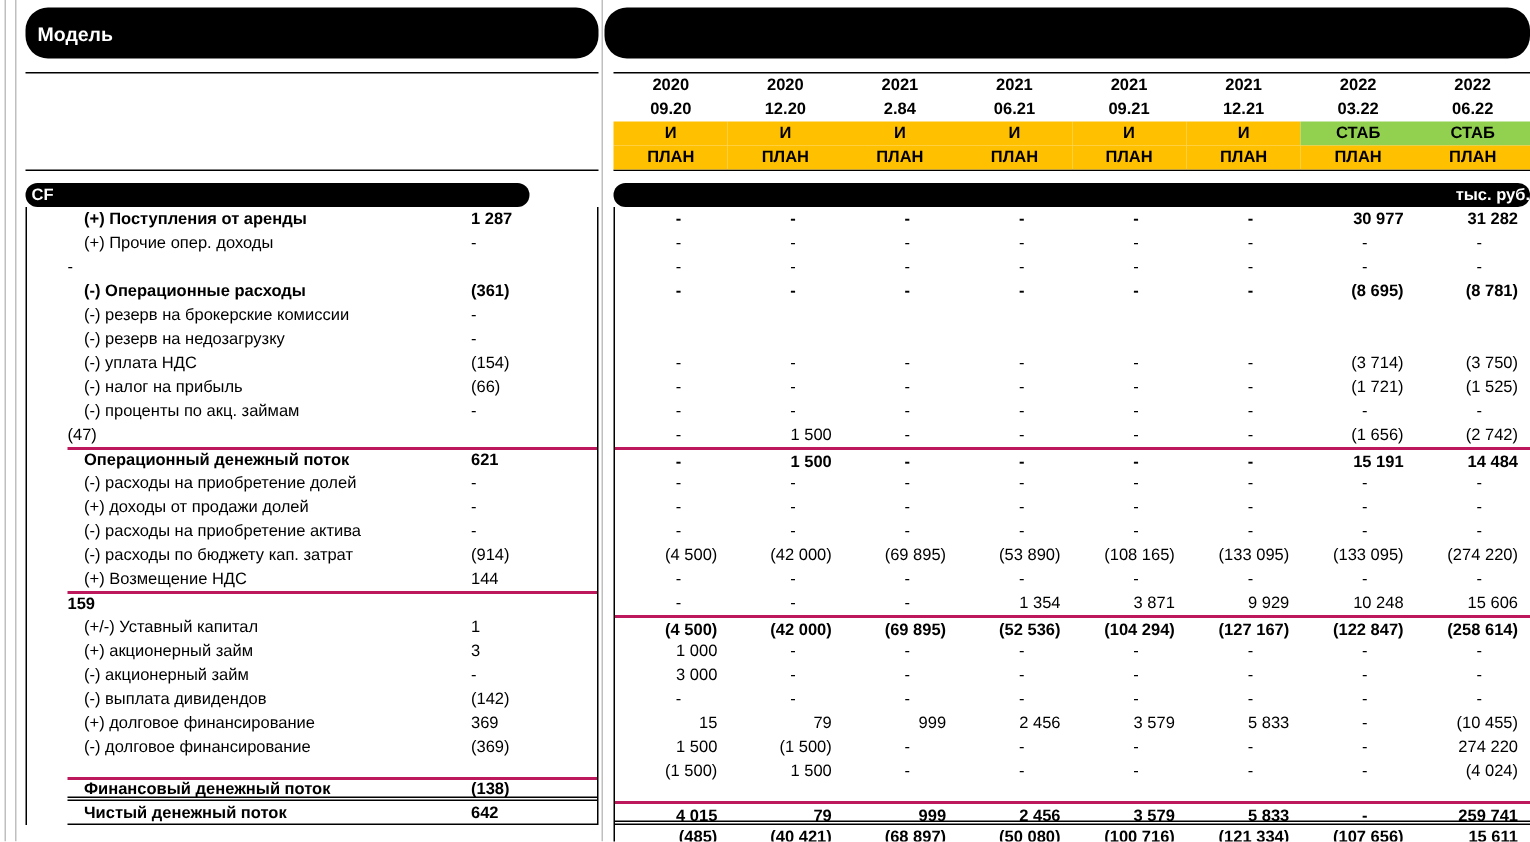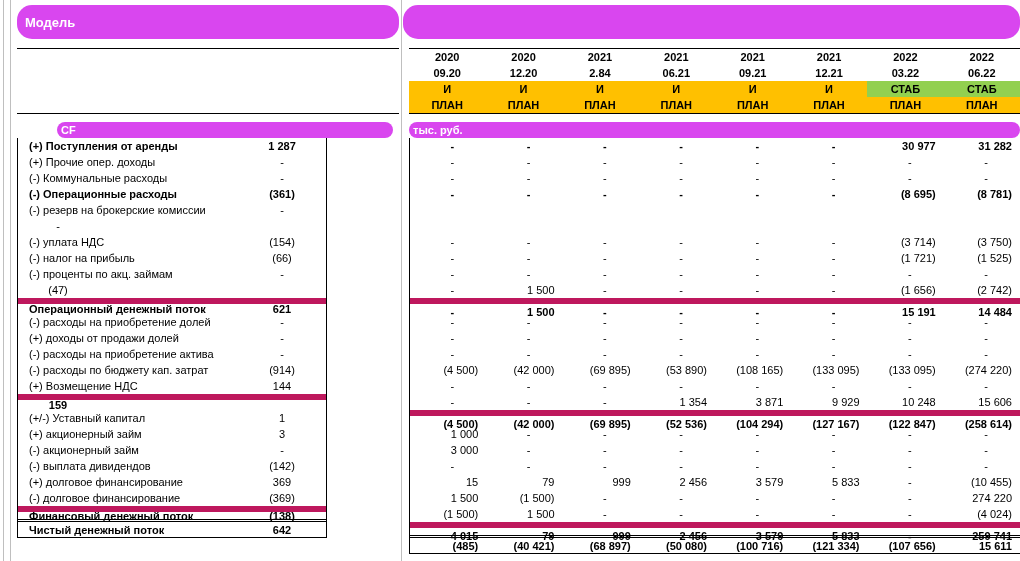--- a/index.html
+++ b/index.html
@@ -2,54 +2,54 @@
 <html><head>
 <meta charset="utf-8">
 <style>
   html,body{margin:0;padding:0;}
   body{
     width:1020px;height:561px;position:relative;background:#fff;
     font-family:"Liberation Sans","DejaVu Sans",sans-serif;
     font-size:11px;color:#000;overflow:hidden;
   }
   .gridline{position:absolute;top:0;width:1px;height:561px;background:#bfbfbf;}
-  .redbar{position:absolute;background:#d946ef;color:#fff;font-weight:bold;border-radius:15px;}
+  .redbar{position:absolute;background:#000000;color:#fff;font-weight:bold;border-radius:15px;}
   .topbar{top:5px;height:34px;display:flex;align-items:center;font-size:13px;}
   .topbar-left{left:17px;width:382px;padding-left:8px;box-sizing:border-box;}
   .topbar-right{left:403px;width:617px;}
   .secbar{top:122px;height:16px;display:flex;align-items:center;font-size:11px;padding-left:4px;box-sizing:border-box;}
-  .secbar-left{left:17px;width:336px;margin-left:40px;}
-  .secbar-right{left:409px;width:611px;}
+  .secbar-left{left:17px;width:336px;}
+  .secbar-right{left:409px;width:611px;justify-content:flex-end;}
   #left-header-box{
     position:absolute;left:17px;top:48px;width:382px;height:66px;
     border-top:1px solid #000;border-bottom:1px solid #000;box-sizing:border-box;
   }
   #right-header{
     position:absolute;left:409px;top:48px;width:611px;height:66px;
     border-top:1px solid #000;border-bottom:1px solid #000;box-sizing:border-box;
   }
   .hdr-row{display:grid;grid-template-columns:repeat(8,1fr);height:16px;}
   .hdr-cell{text-align:center;font-weight:bold;line-height:16px;overflow:hidden;}
   #left-table{
-    position:absolute;left:17px;top:138px;width:310px;
-    border-left:1px solid #000;border-right:1px solid #000;box-sizing:border-box;
+    position:absolute;left:17px;top:138px;width:382px;
+    border-left:1px solid #000;border-right:1px solid #000;box-sizing:border-box;padding-left:27px;
   }
   #right-table{
     position:absolute;left:409px;top:138px;width:611px;
     border-left:1px solid #000;box-sizing:border-box;
   }
   .trow{display:flex;height:16px;align-items:center;box-sizing:border-box;}
   .trow .label{flex:1;padding-left:11px;white-space:nowrap;overflow:hidden;}
-  .trow .total{width:80px;text-align:center;padding-right:4px;white-space:nowrap;}
+  .trow .total{width:80px;text-align:left;padding-right:4px;white-space:nowrap;}
   .rrow{display:grid;grid-template-columns:repeat(8,1fr);height:16px;align-items:center;box-sizing:border-box;}
   .cell{text-align:right;padding-right:8px;white-space:nowrap;line-height:16px;}
   .cell.dash{padding-right:32px;}
   .bold{font-weight:bold;}
-  .btop{border-top:6px solid #be185d;}
-  .bdbl{border-bottom:3px double #000;}
+  .btop{border-top:2px solid #be185d;}
+  .bdbl{border-bottom:3px double #000;margin-top:12px;}
   .bbot{border-bottom:1px solid #000;}
 </style>
 </head>
 <body>
 
 <div class="gridline" style="left:3px"></div>
 <div class="gridline" style="left:10px"></div>
 <div class="gridline" style="left:401px"></div>
 
 <div class="redbar topbar topbar-left">
@@ -111,32 +111,32 @@
 <div id="left-table">
     <div class="trow bold">
       <span class="label">(+) Поступления от аренды</span>
       <span class="total">1 287</span>
     </div>
     <div class="trow">
       <span class="label">(+) Прочие опер. доходы</span>
       <span class="total">-</span>
     </div>
     <div class="trow">
-      <span class="label">(-) Коммунальные расходы</span>
       <span class="total">-</span>
     </div>
     <div class="trow bold">
       <span class="label">(-) Операционные расходы</span>
       <span class="total">(361)</span>
     </div>
     <div class="trow">
       <span class="label">(-) резерв на брокерские комиссии</span>
       <span class="total">-</span>
     </div>
     <div class="trow">
+      <span class="label">(-) резерв на недозагрузку</span>
       <span class="total">-</span>
     </div>
     <div class="trow">
       <span class="label">(-) уплата НДС</span>
       <span class="total">(154)</span>
     </div>
     <div class="trow">
       <span class="label">(-) налог на прибыль</span>
       <span class="total">(66)</span>
     </div>

